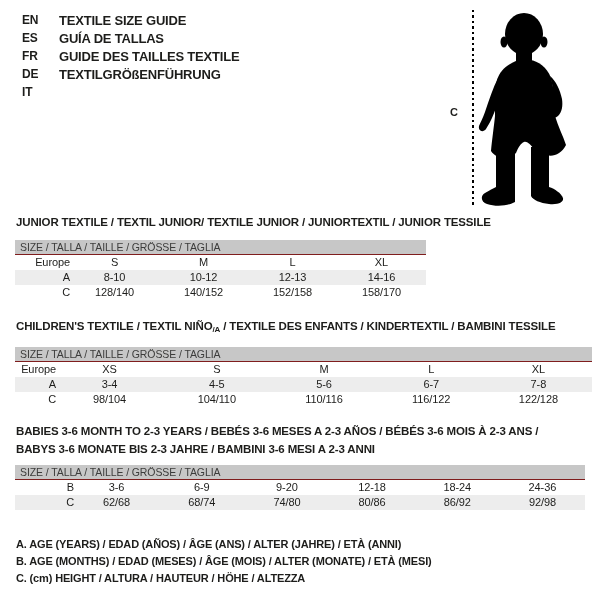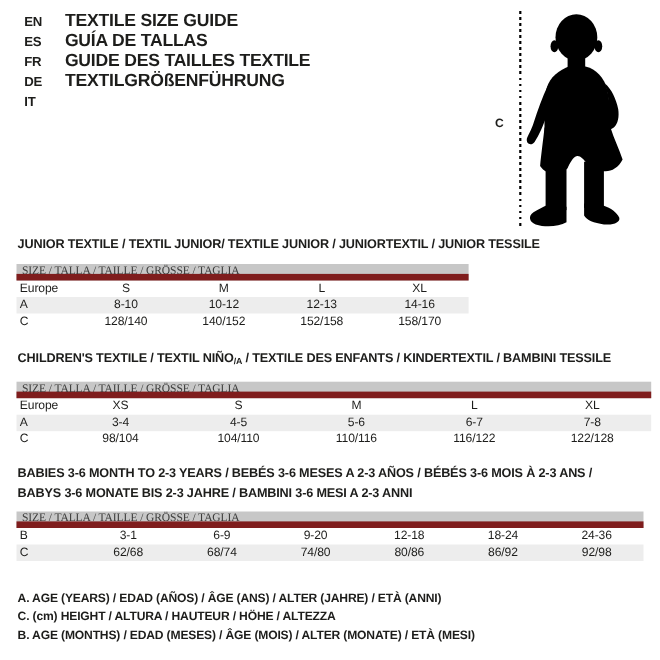--- a/index.html
+++ b/index.html
@@ -5,21 +5,21 @@
   html,body{margin:0;padding:0;background:#fff;}
   .canvas{
     position:relative;width:600px;height:600px;background:#ffffff;
     font-family:"Liberation Sans",sans-serif;color:#1d1d1b;overflow:hidden;
     -webkit-font-smoothing:antialiased;
   }
   
   .lang-block{position:absolute;left:22px;top:11px;}
   .lang-row{display:flex;height:18px;align-items:center;}
   .lang-code{width:37px;font-weight:700;font-size:12px;letter-spacing:-0.2px;}
-  .lang-title{font-weight:700;font-size:16px;letter-spacing:-0.2px;}
+  .lang-title{font-weight:700;font-size:13px;letter-spacing:-0.2px;}
   
   .measure-line{
     position:absolute;left:472px;top:10px;width:2px;height:196px;
     background:repeating-linear-gradient(to bottom,#000 0 2.5px,transparent 2.5px 5.5px);
   }
   .measure-label{position:absolute;left:450px;top:106px;font-size:11px;font-weight:600;}
   .silhouette{position:absolute;left:470px;top:4px;width:110px;height:210px;}
   .silhouette *{fill:#000;}
   
   .section-title{position:absolute;font-size:11.5px;font-weight:700;letter-spacing:-0.15px;white-space:nowrap;}
@@ -27,28 +27,28 @@
   #children-title{left:16px;top:320px;}
   #babies-title{left:16px;top:422px;line-height:18px;}
   .subscript{font-size:8px;vertical-align:-2px;}
   
   .size-table{position:absolute;font-size:11px;letter-spacing:-0.1px;}
   #junior-table{left:15px;top:240px;width:411px;}
   #children-table{left:15px;top:347px;width:577px;}
   #babies-table{left:15px;top:465px;width:570px;}
   .size-bar{
     height:15px;line-height:14px;background:#c7c7c7;color:#3c3c3b;
-    padding-left:5px;border-bottom:6px solid #7f1d1d;box-sizing:border-box;font-size:10.5px;font-family:Liberation Serif, serif;
+    padding-left:5px;border-bottom:1px solid #7f1d1d;box-sizing:border-box;font-size:10.5px;
   }
   .trow{display:grid;height:15px;line-height:15px;}
   .jr{grid-template-columns:55px repeat(4,1fr);}
   .ch{grid-template-columns:41px repeat(5,1fr);}
   .bb{grid-template-columns:59px repeat(6,1fr);}
   .cell{text-align:center;}
-  .cell.label{text-align:left;padding-left:3px;}
+  .cell.label{text-align:right;padding-left:3px;}
   .stripe{background:#ededed;}
   
   .notes{position:absolute;left:16px;top:536px;}
   .note{height:17px;line-height:17px;font-size:11px;font-weight:700;letter-spacing:-0.15px;white-space:nowrap;}
 </style>
 </head>
 <body>
 
 <div class="canvas">
 
@@ -149,37 +149,37 @@
   </div>
 
   <div class="section-title" id="babies-title">
     <div>BABIES 3-6 MONTH TO 2-3 YEARS / BEBÉS 3-6 MESES A 2-3 AÑOS / BÉBÉS 3-6 MOIS À 2-3 ANS /</div>
     <div>BABYS 3-6 MONATE BIS 2-3 JAHRE / BAMBINI 3-6 MESI A 2-3 ANNI</div>
   </div>
   <div class="size-table" id="babies-table">
     <div class="size-bar">SIZE / TALLA / TAILLE / GRÖSSE / TAGLIA</div>
     <div class="trow bb">
       <span class="cell label">B</span>
-      <span class="cell">3-1</span>
+      <span class="cell">3-6</span>
       <span class="cell">6-9</span>
       <span class="cell">9-20</span>
       <span class="cell">12-18</span>
       <span class="cell">18-24</span>
       <span class="cell">24-36</span>
     </div>
     <div class="trow bb stripe">
       <span class="cell label">C</span>
       <span class="cell">62/68</span>
       <span class="cell">68/74</span>
       <span class="cell">74/80</span>
       <span class="cell">80/86</span>
       <span class="cell">86/92</span>
       <span class="cell">92/98</span>
     </div>
   </div>
 
   <div class="notes">
     <div class="note">A. AGE (YEARS) / EDAD (AÑOS) / ÂGE (ANS) / ALTER (JAHRE) / ETÀ (ANNI)</div>
+    <div class="note">B. AGE (MONTHS) / EDAD (MESES) / ÂGE (MOIS) / ALTER (MONATE) / ETÀ (MESI)</div>
     <div class="note">C. (cm) HEIGHT / ALTURA / HAUTEUR / HÖHE / ALTEZZA</div>
-    <div class="note">B. AGE (MONTHS) / EDAD (MESES) / ÂGE (MOIS) / ALTER (MONATE) / ETÀ (MESI)</div>
   </div>
 
 </div>
 
 </body></html>

